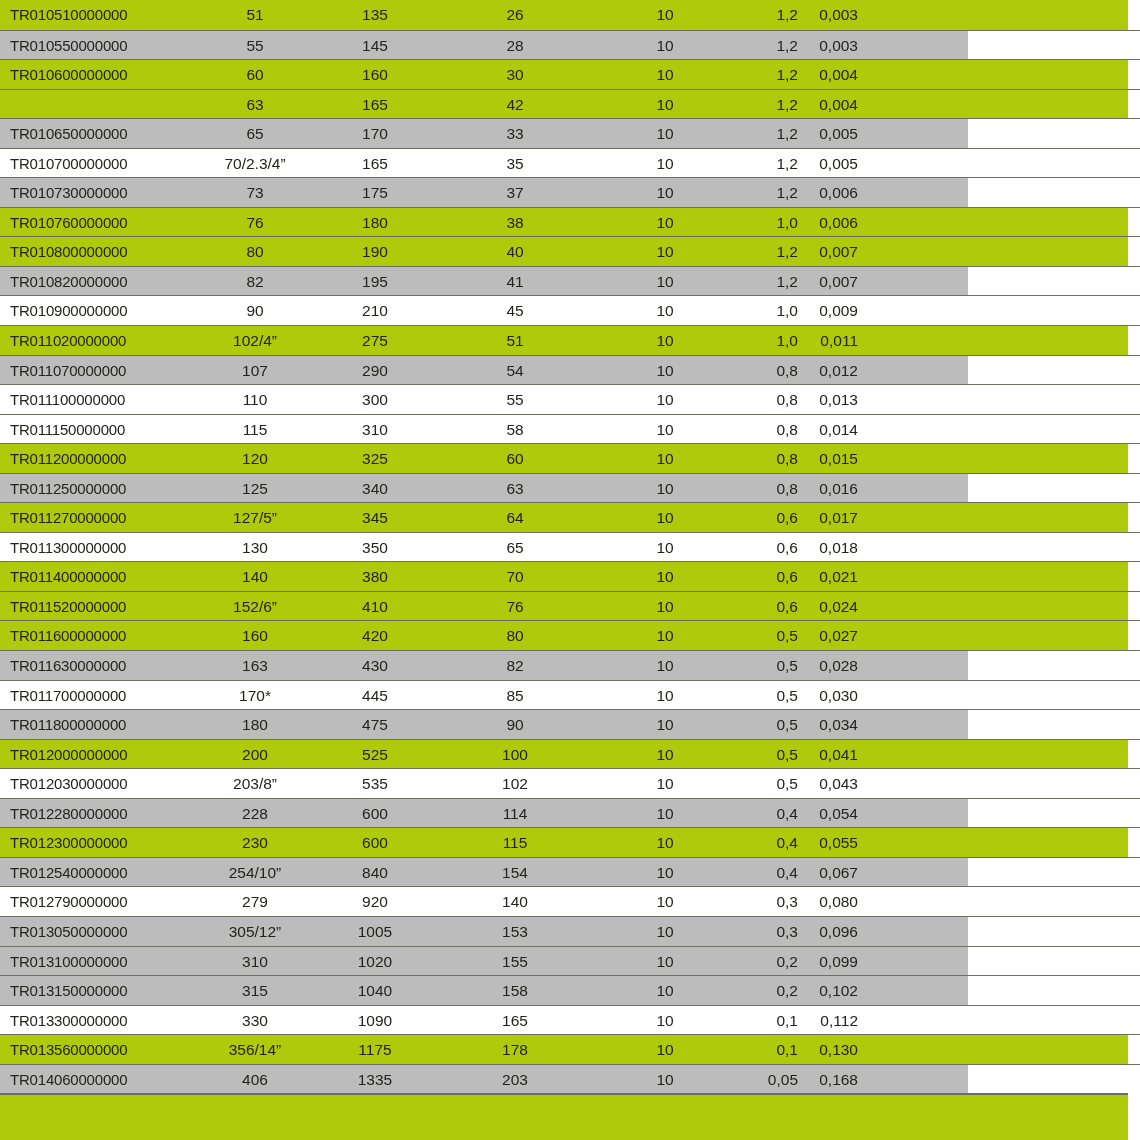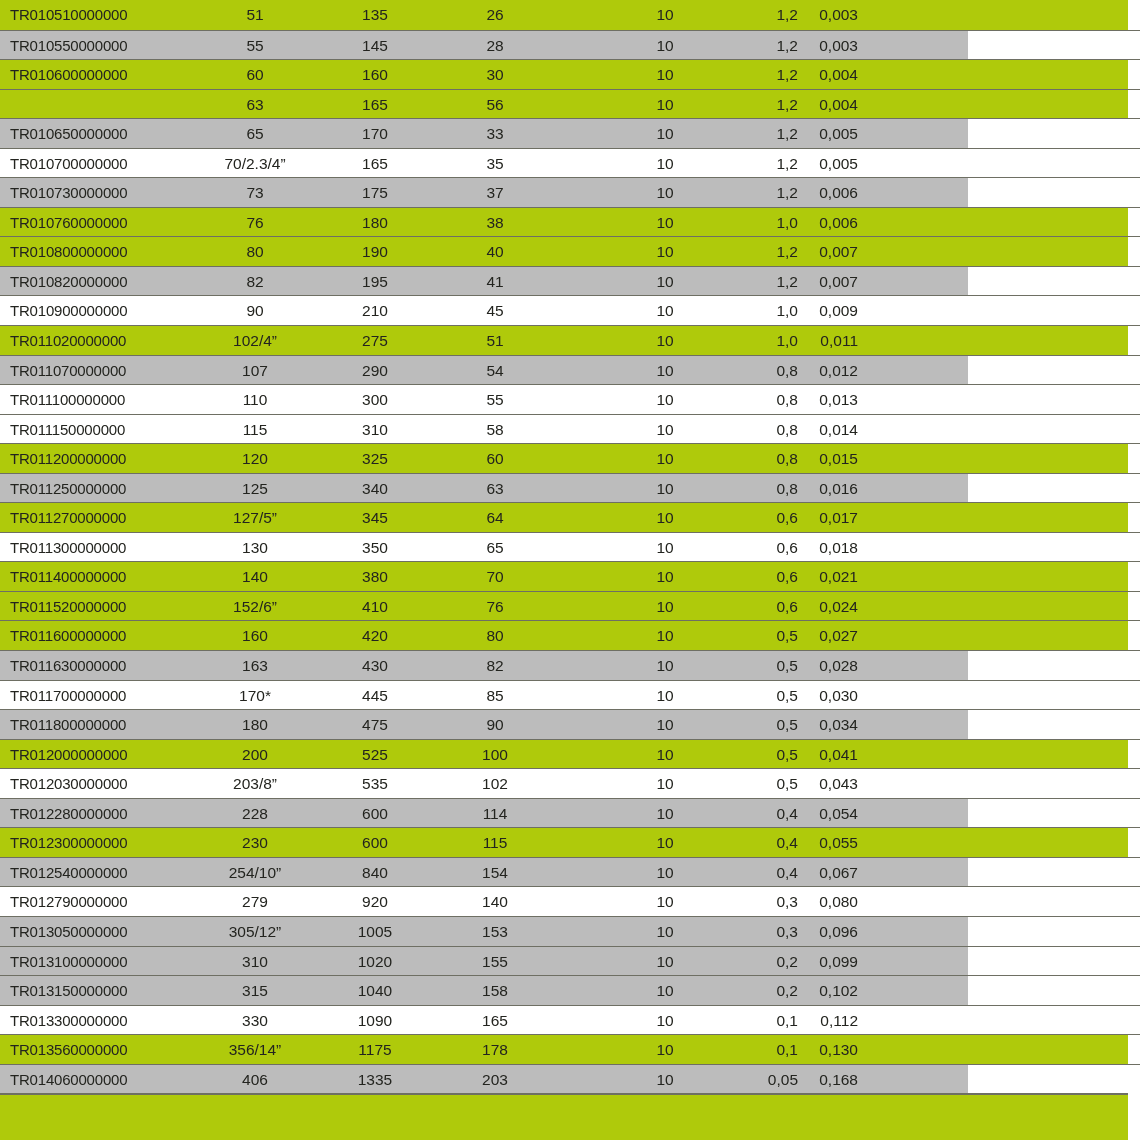--- a/index.html
+++ b/index.html
@@ -44,21 +44,21 @@
     height: 100%;
     line-height: 29.55px;
     color: #23241f;
     font-size: 15.5px;
     white-space: nowrap;
   }
   
   .c0 { left: 10px;  width: 230px; text-align: left;  font-weight: normal; font-size: 15px; letter-spacing: -0.2px; }
   .c1 { left: 170px; width: 170px; text-align: center; }
   .c2 { left: 300px; width: 150px; text-align: center; }
-  .c3 { left: 420px; width: 150px; text-align: center; }
+  .c3 { left: 440px; width: 150px; text-align: center; }
   .c4 { left: 600px; width: 130px; text-align: center; }
   .c5 { left: 720px; width: 78px;  text-align: right; }
   .c6 { left: 762px; width: 96px;  text-align: right; }
 
   .row.plain .c0 { font-weight: normal; }
 
   .bottom-rule {
     position: absolute;
     left: 0;
     width: 1128px;
@@ -110,21 +110,21 @@
         <div class="cell c4">10</div>
         <div class="cell c5">1,2</div>
         <div class="cell c6">0,004</div>
       </div>
     </div>
     <div class="row hl-green">
       <div class="band"></div>
       <div class="cells">
         <div class="cell c1">63</div>
         <div class="cell c2">165</div>
-        <div class="cell c3">56</div>
+        <div class="cell c3">42</div>
         <div class="cell c4">10</div>
         <div class="cell c5">1,2</div>
         <div class="cell c6">0,004</div>
       </div>
     </div>
     <div class="row hl-gray">
       <div class="band"></div>
       <div class="cells">
         <div class="cell c0">TR010650000000</div>
         <div class="cell c1">65</div>

